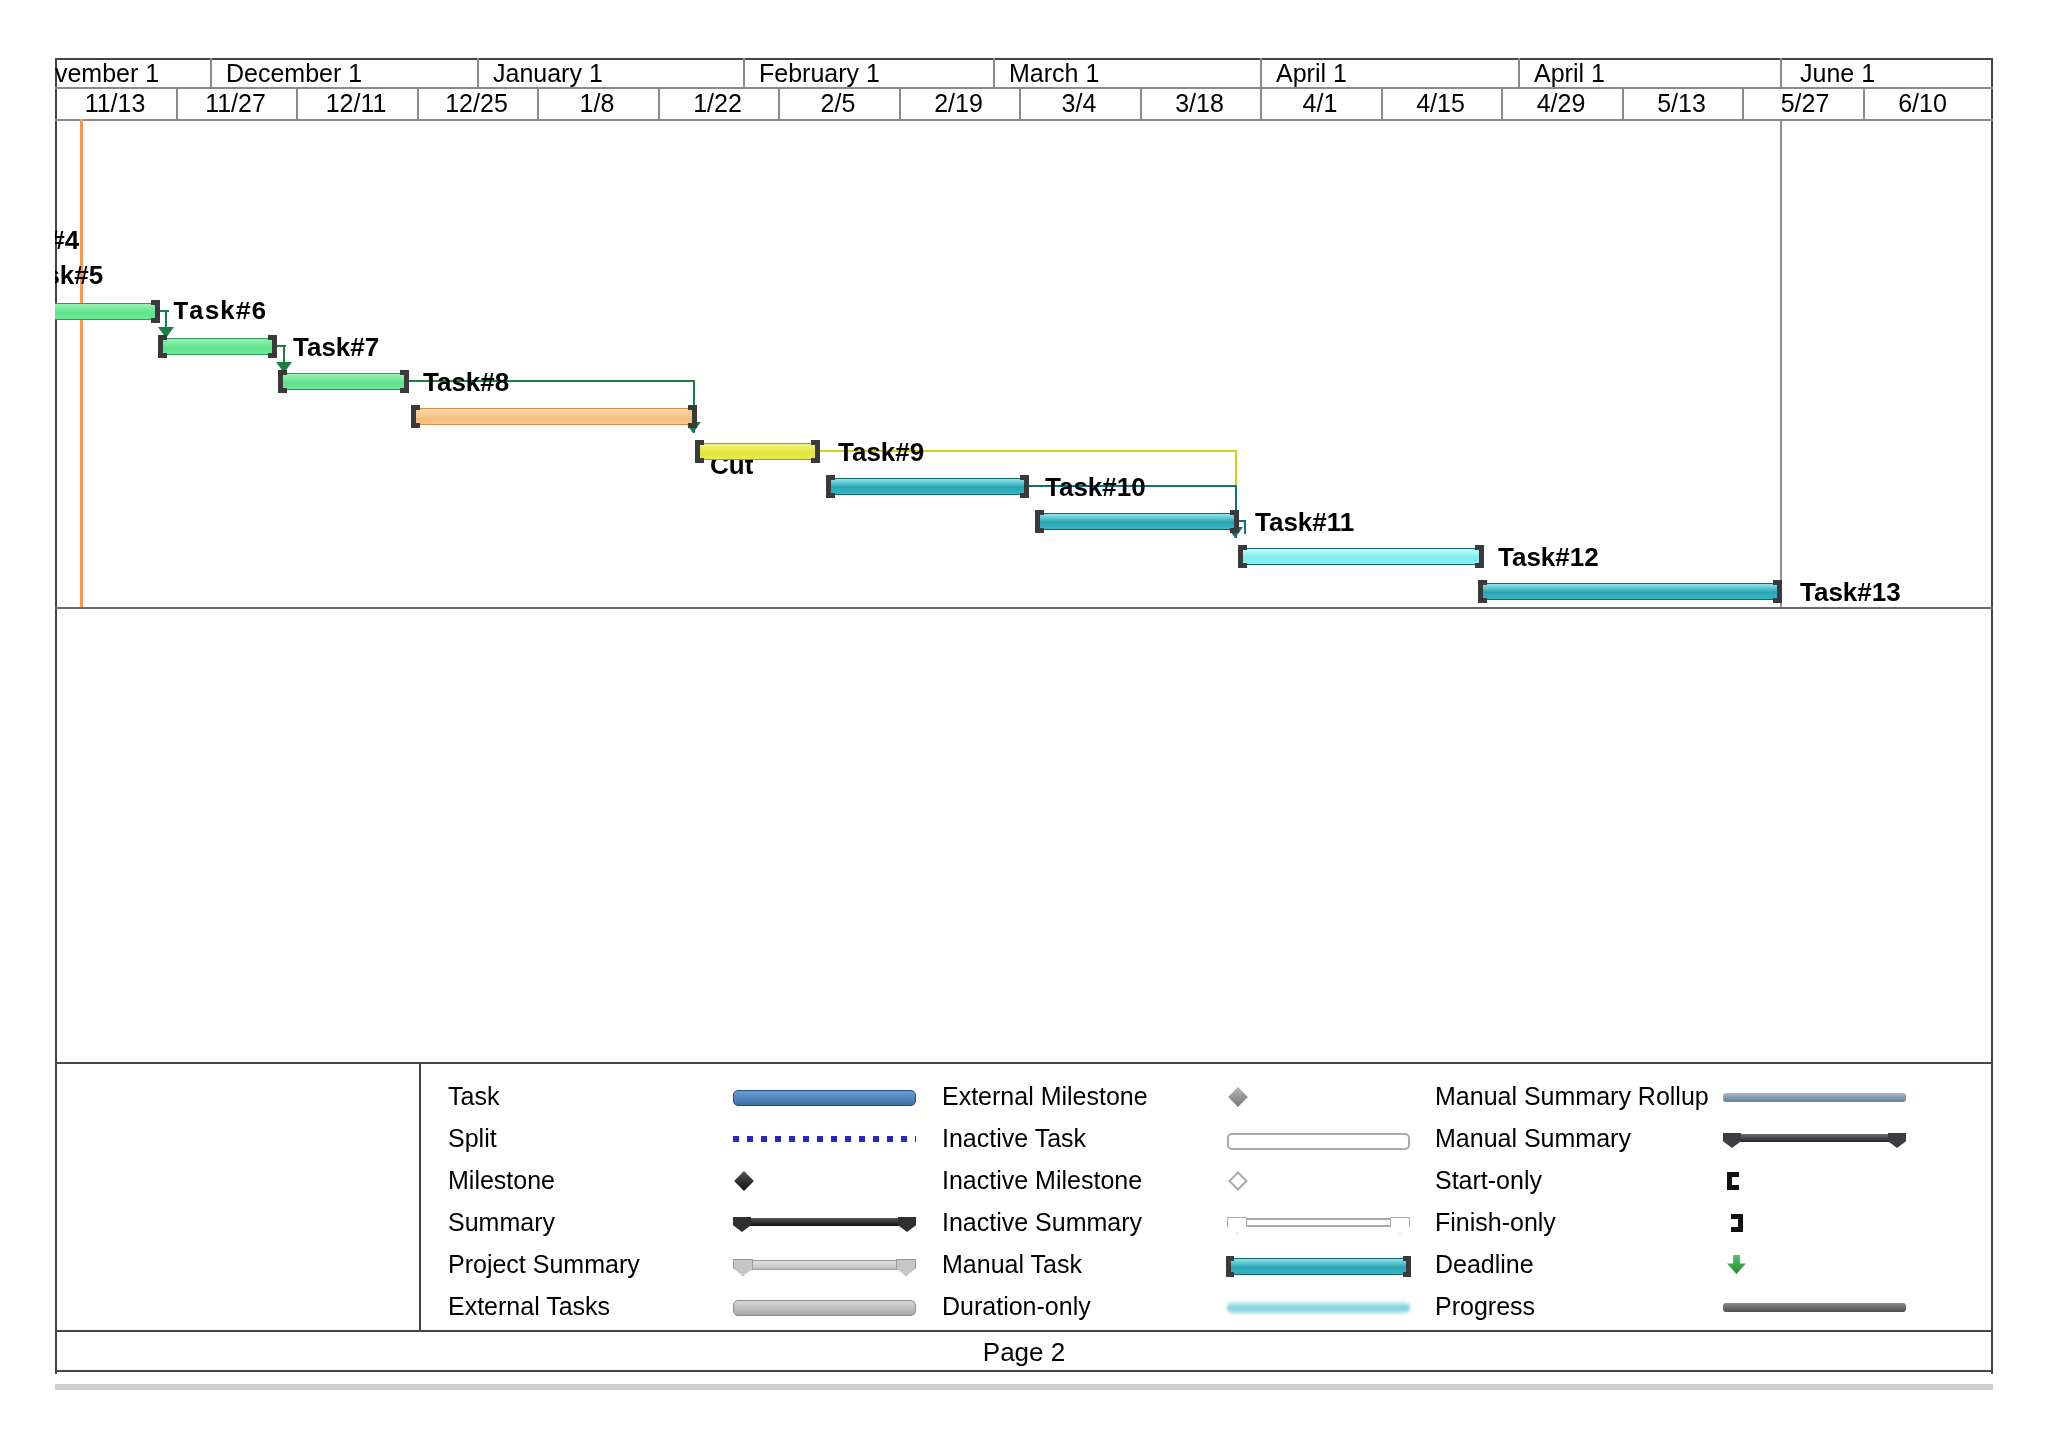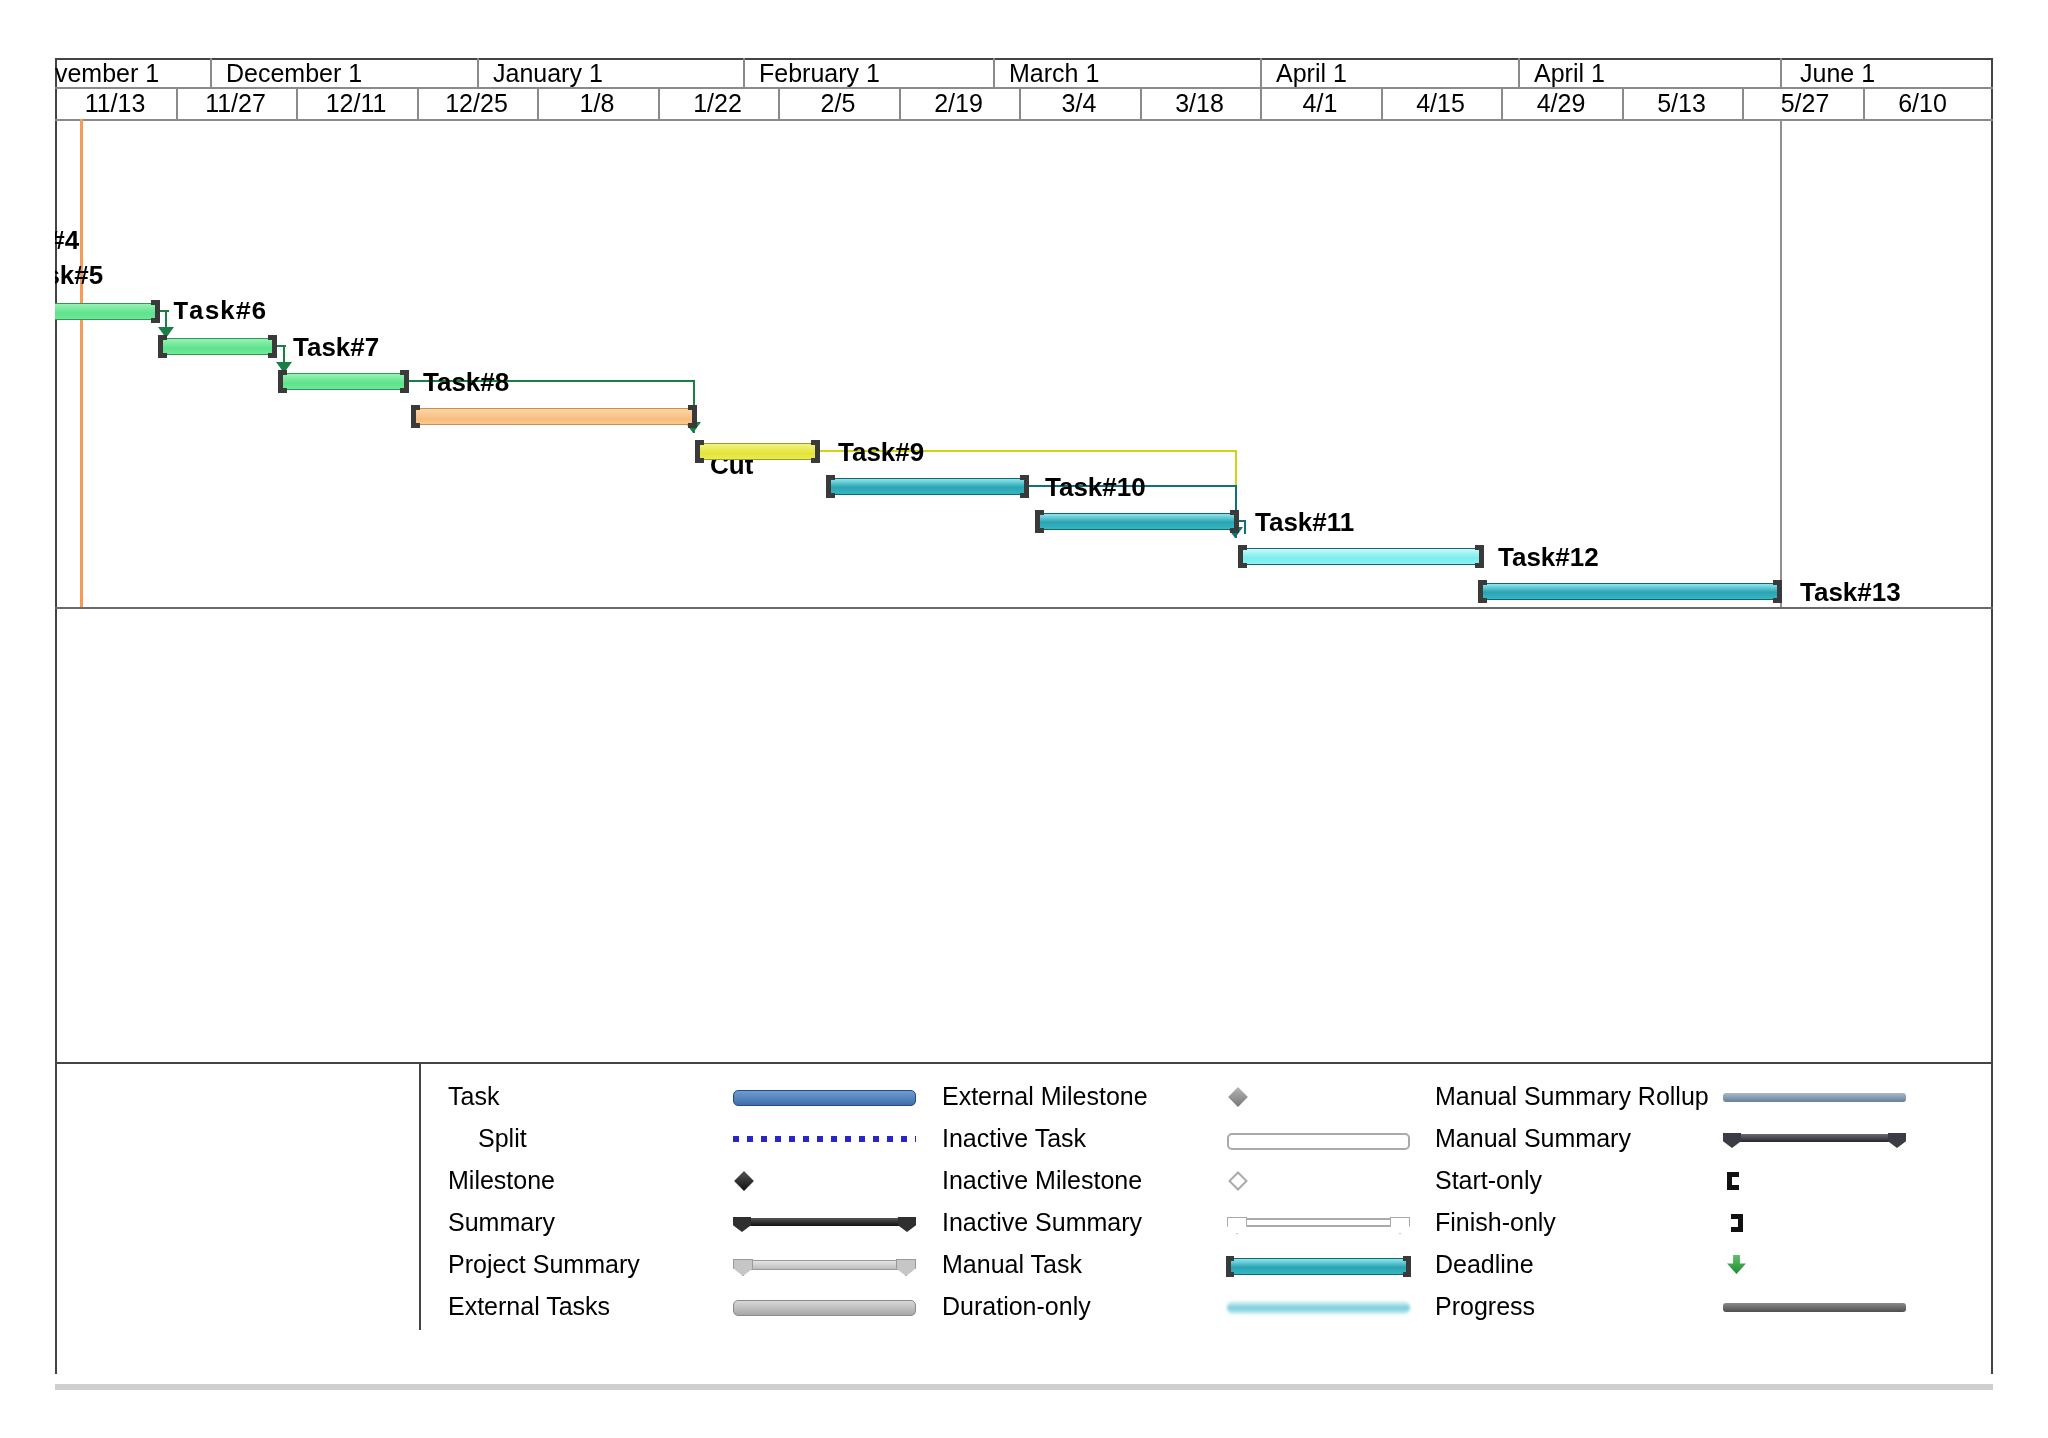--- a/index.html
+++ b/index.html
@@ -196,21 +196,21 @@
       <div class="task-label" style="left: 1745px; top: 458px;">Task#13</div>
     </div>
 
   <div id="legend">
     <div class="vline" style="left:364px;top:0;height:268px;background:#444;"></div>
     <div id="legendItems">
         <div class="leg-label" style="left: 393px; top: 20px;">Task</div>
         <div class="swatch" style="left: 678px; top: 22px;">
           <div class="sw-bar sw-task"></div>
         </div>
-        <div class="leg-label" style="left: 393px; top: 62px; margin-left: 30px;">Split</div>
+        <div class="leg-label" style="left: 393px; top: 62px;">Split</div>
         <div class="swatch" style="left: 678px; top: 64px;">
           <div class="sw-bar sw-split"></div>
         </div>
         <div class="leg-label" style="left: 393px; top: 104px;">Milestone</div>
         <div class="swatch" style="left: 678px; top: 106px;">
           <div class="diamond d-black"></div>
         </div>
         <div class="leg-label" style="left: 393px; top: 146px;">Summary</div>
         <div class="swatch" style="left: 678px; top: 148px;">
           <div class="sum-line" style="background: linear-gradient(rgb(85, 85, 85), rgb(17, 17, 17));"></div>
@@ -278,13 +278,16 @@
         <div class="swatch" style="left: 1668px; top: 190px;">
           <div class="deadline"></div>
         </div>
         <div class="leg-label" style="left: 1380px; top: 230px;">Progress</div>
         <div class="swatch" style="left: 1668px; top: 232px;">
           <div class="sw-bar sw-progress"></div>
         </div>
       </div>
   </div>
 
+  <div id="footerStrip">
+    <span>Page 2</span>
+  </div>
 </div>
 
 </body></html>

